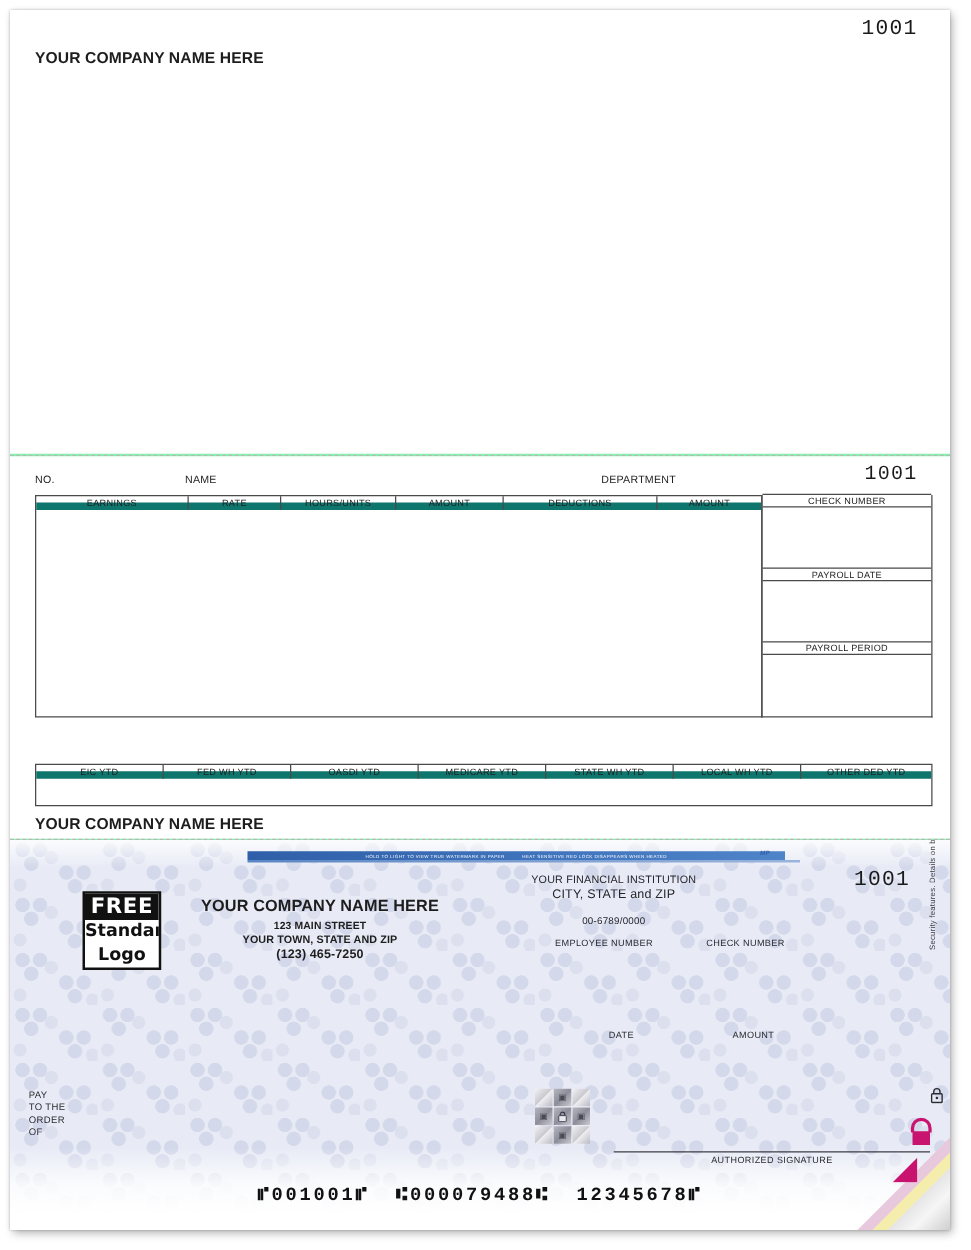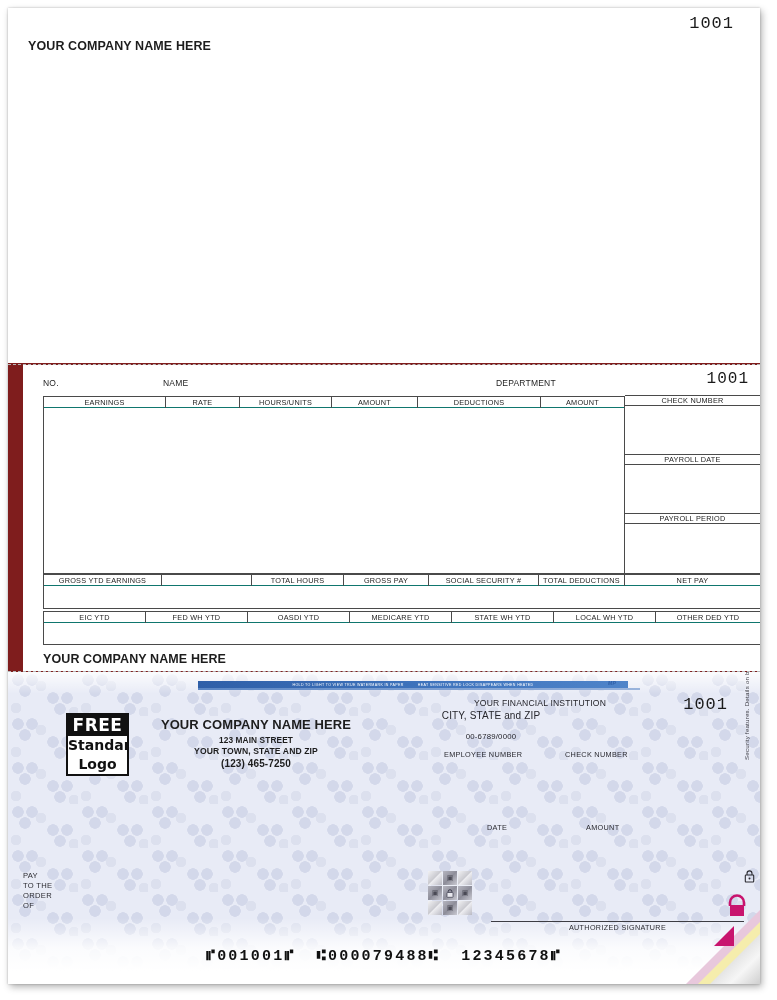--- a/index.html
+++ b/index.html
@@ -12,21 +12,21 @@
     overflow: hidden;
     position: relative;
   }
 
   #sheet {
     position: absolute;
     left: 8px;
     top: 8px;
     width: 752px;
     height: 976px;
-    background: #7f1d1d;
+    background: #86efac;
     box-shadow: 2px 3px 7px rgba(0,0,0,0.30), 0 0 2px rgba(0,0,0,0.25);
     overflow: hidden;
   }
 
   
   #top-voucher {
     position: absolute;
     left: 0; top: 0;
     width: 752px;
     height: 355px;
@@ -63,21 +63,20 @@
   #perf-1 { top: 356px; }
   #perf-2 { top: 663px; }
 
   
   #stub {
     position: absolute;
     left: 0; top: 357px;
     width: 752px;
     height: 306px;
     background: #fff;
-    margin-left: 15px;
   }
   .stub-top-label {
     position: absolute;
     font-size: 8.5px;
     color: #1d1d1d;
     letter-spacing: 0.2px;
   }
   #lbl-no   { left: 20px;  top: 13px; }
   #lbl-name { left: 140px; top: 13px; }
   #lbl-dept { left: 473px; top: 13px; }
@@ -107,21 +106,21 @@
     justify-content: center;
     text-align: center;
     white-space: nowrap;
     overflow: hidden;
   }
   .hdr-cell.last, .blank-cell.last { border-right: none; }
   .hdr-row {
     position: absolute;
     left: 0;
     height: 11px;
-    border-bottom: 1px solid #0f766e;
+    border-bottom: 6px solid #0f766e;
   }
 
   
   #right-col {
     position: absolute;
     left: 601px;
     top: 31px;
     width: 137px;
     height: 178px;
     border: 1px solid #4a4a4a;
@@ -290,21 +289,21 @@
 
   
   #bank {
     position: absolute;
     left: 368px;
     top: 26px;
     width: 230px;
     text-align: center;
     color: #25252b;
   }
-  #bank-name { font-size: 8.6px; letter-spacing: 0.15px; text-align: right; }
+  #bank-name { font-size: 8.6px; letter-spacing: 0.15px; }
   #bank-city { font-size: 10px; letter-spacing: 0.15px; margin-top: 2px; }
   #bank-frac { font-size: 7.8px; letter-spacing: 0.2px; margin-top: 11px; }
 
   #check-no-big {
     position: absolute;
     right: 32px;
     top: 23px;
     font-family: "Liberation Mono", monospace;
     font-size: 17px;
     letter-spacing: 1px;
@@ -492,32 +491,20 @@
 
     <div id="right-col">
       <div class="rc-hdr" style="top:-1px;">CHECK NUMBER</div>
       <div style="position:absolute; left:0; right:0; top:11px; height:47px;"></div>
       <div class="rc-hdr" style="top:58px;">PAYROLL DATE</div>
       <div style="position:absolute; left:0; right:0; top:70px; height:47px;"></div>
       <div class="rc-hdr" style="top:117px;">PAYROLL PERIOD</div>
       <div style="position:absolute; left:0; right:0; top:129px; height:48px;"></div>
     </div>
 
-    <div class="tbl" style="left:20px; top:209px; width:718px; height:35px;">
-      <div class="hdr-row" style="top:0; width:716px;">
-        <div class="hdr-cell" style="left:0;   top:0; width:118px; height:11px;">GROSS YTD EARNINGS</div>
-        <div class="hdr-cell" style="left:118px; top:0; width:90px; height:11px;"></div>
-        <div class="hdr-cell" style="left:208px; top:0; width:92px; height:11px;">TOTAL HOURS</div>
-        <div class="hdr-cell" style="left:300px; top:0; width:85px; height:11px;">GROSS PAY</div>
-        <div class="hdr-cell" style="left:385px; top:0; width:110px; height:11px;">SOCIAL SECURITY #</div>
-        <div class="hdr-cell" style="left:495px; top:0; width:86px; height:11px;">TOTAL DEDUCTIONS</div>
-        <div class="hdr-cell last" style="left:581px; top:0; width:135px; height:11px;">NET PAY</div>
-      </div>
-      <div style="position:absolute; left:0; top:11px; width:716px; height:22px;"></div>
-    </div>
 
     <div class="tbl" style="left:20px; top:246px; width:718px; height:34px;">
       <div class="hdr-row" style="top:0; width:716px;">
         <div class="hdr-cell" style="left:0;   top:0; width:102px; height:11px;">EIC YTD</div>
         <div class="hdr-cell" style="left:102px; top:0; width:102px; height:11px;">FED WH YTD</div>
         <div class="hdr-cell" style="left:204px; top:0; width:102px; height:11px;">OASDI YTD</div>
         <div class="hdr-cell" style="left:306px; top:0; width:102px; height:11px;">MEDICARE YTD</div>
         <div class="hdr-cell" style="left:408px; top:0; width:102px; height:11px;">STATE WH YTD</div>
         <div class="hdr-cell" style="left:510px; top:0; width:102px; height:11px;">LOCAL WH YTD</div>
         <div class="hdr-cell last" style="left:612px; top:0; width:104px; height:11px;">OTHER DED YTD</div>

